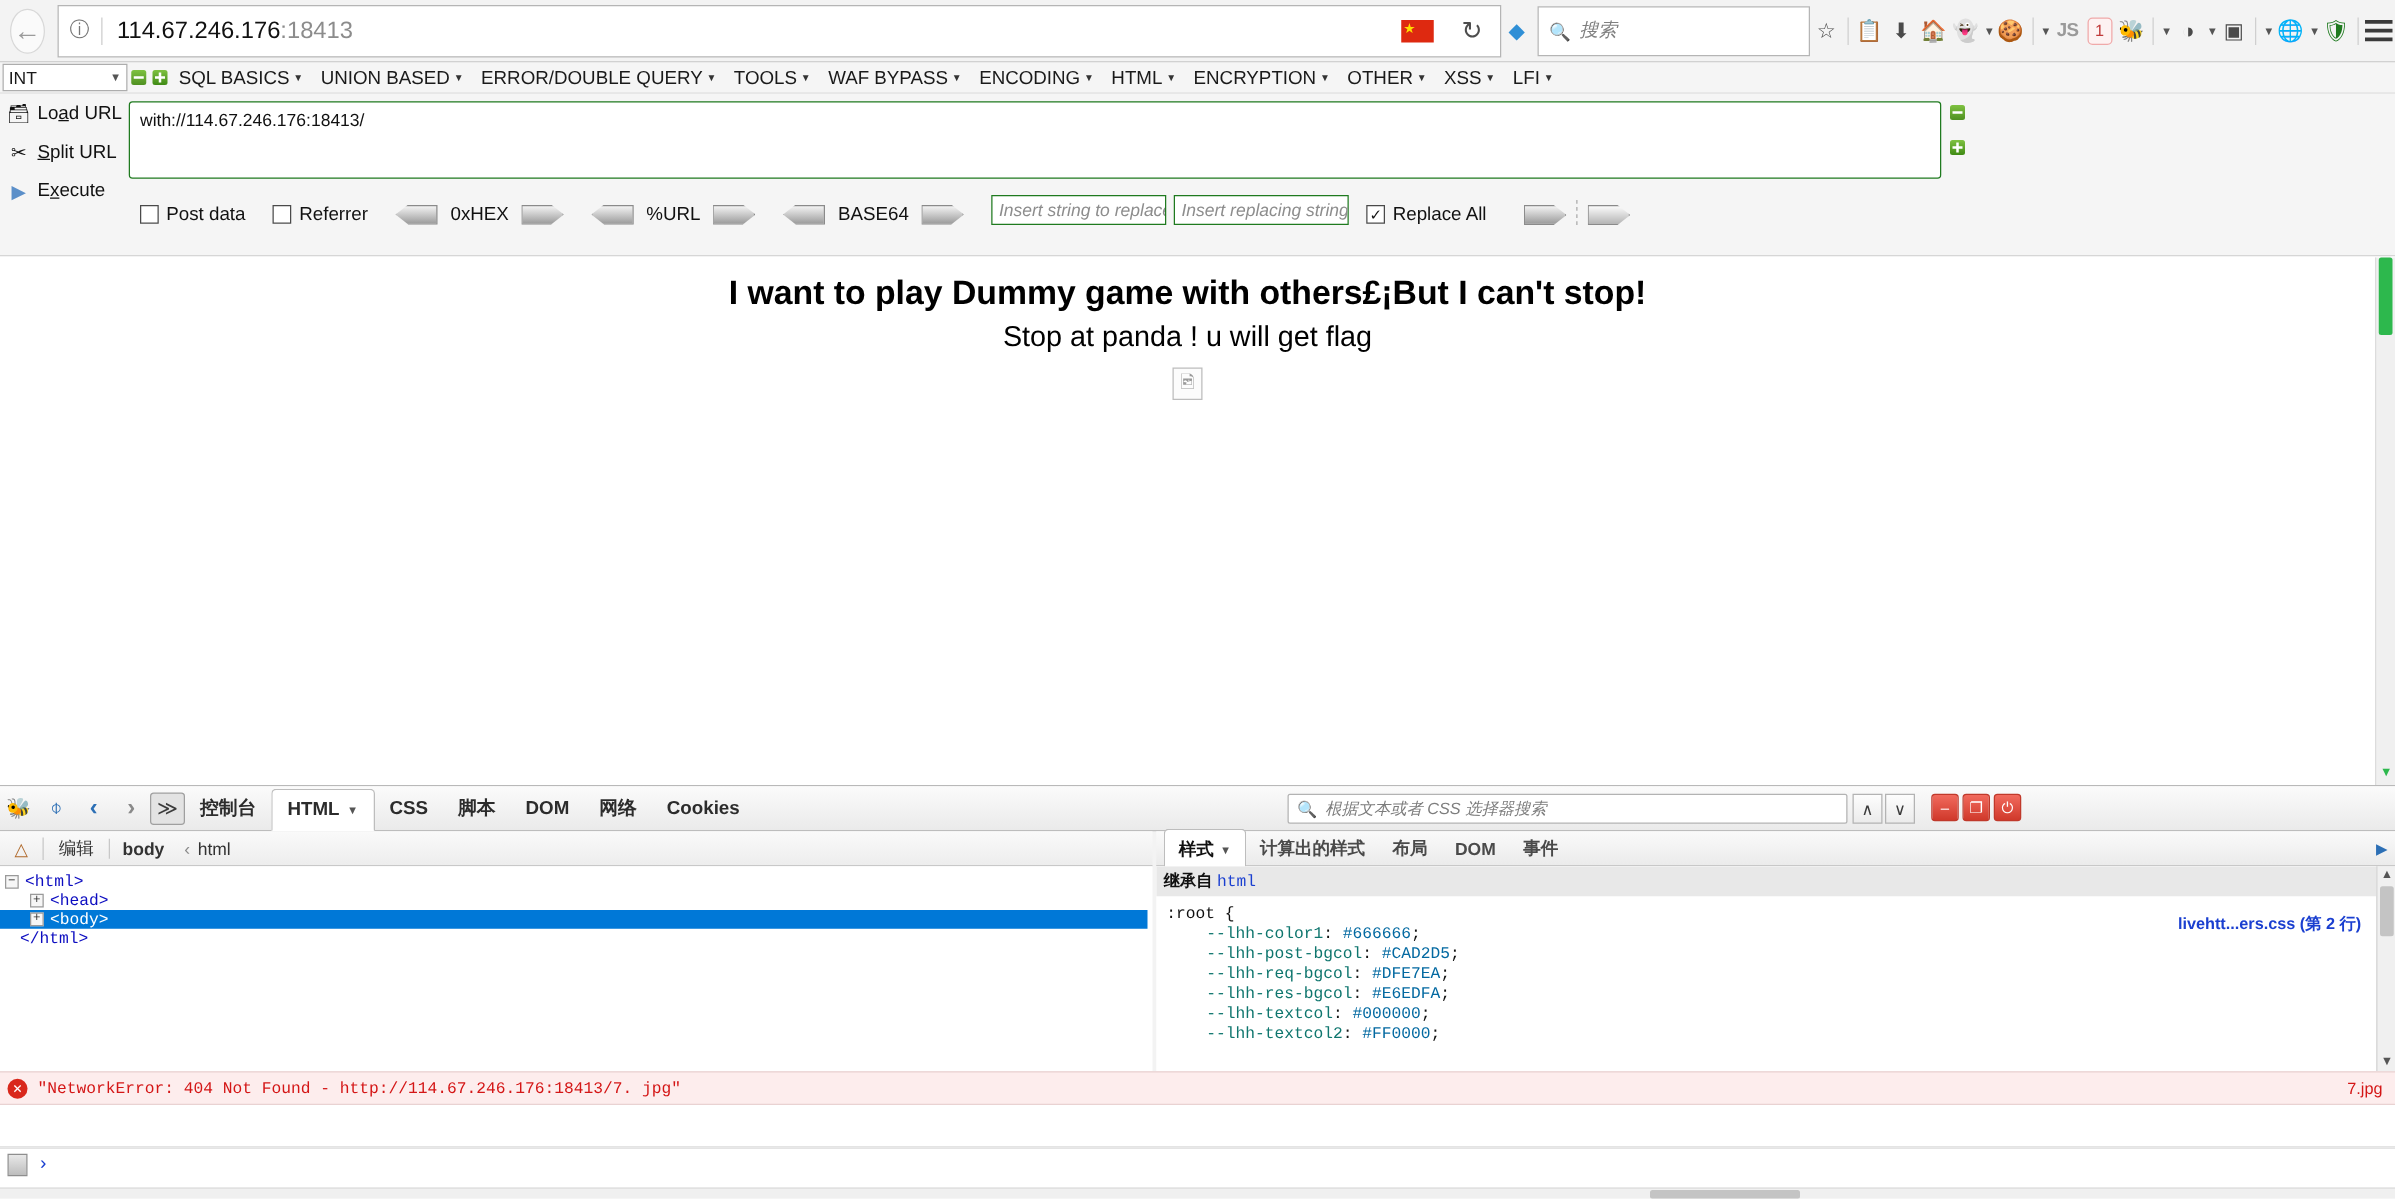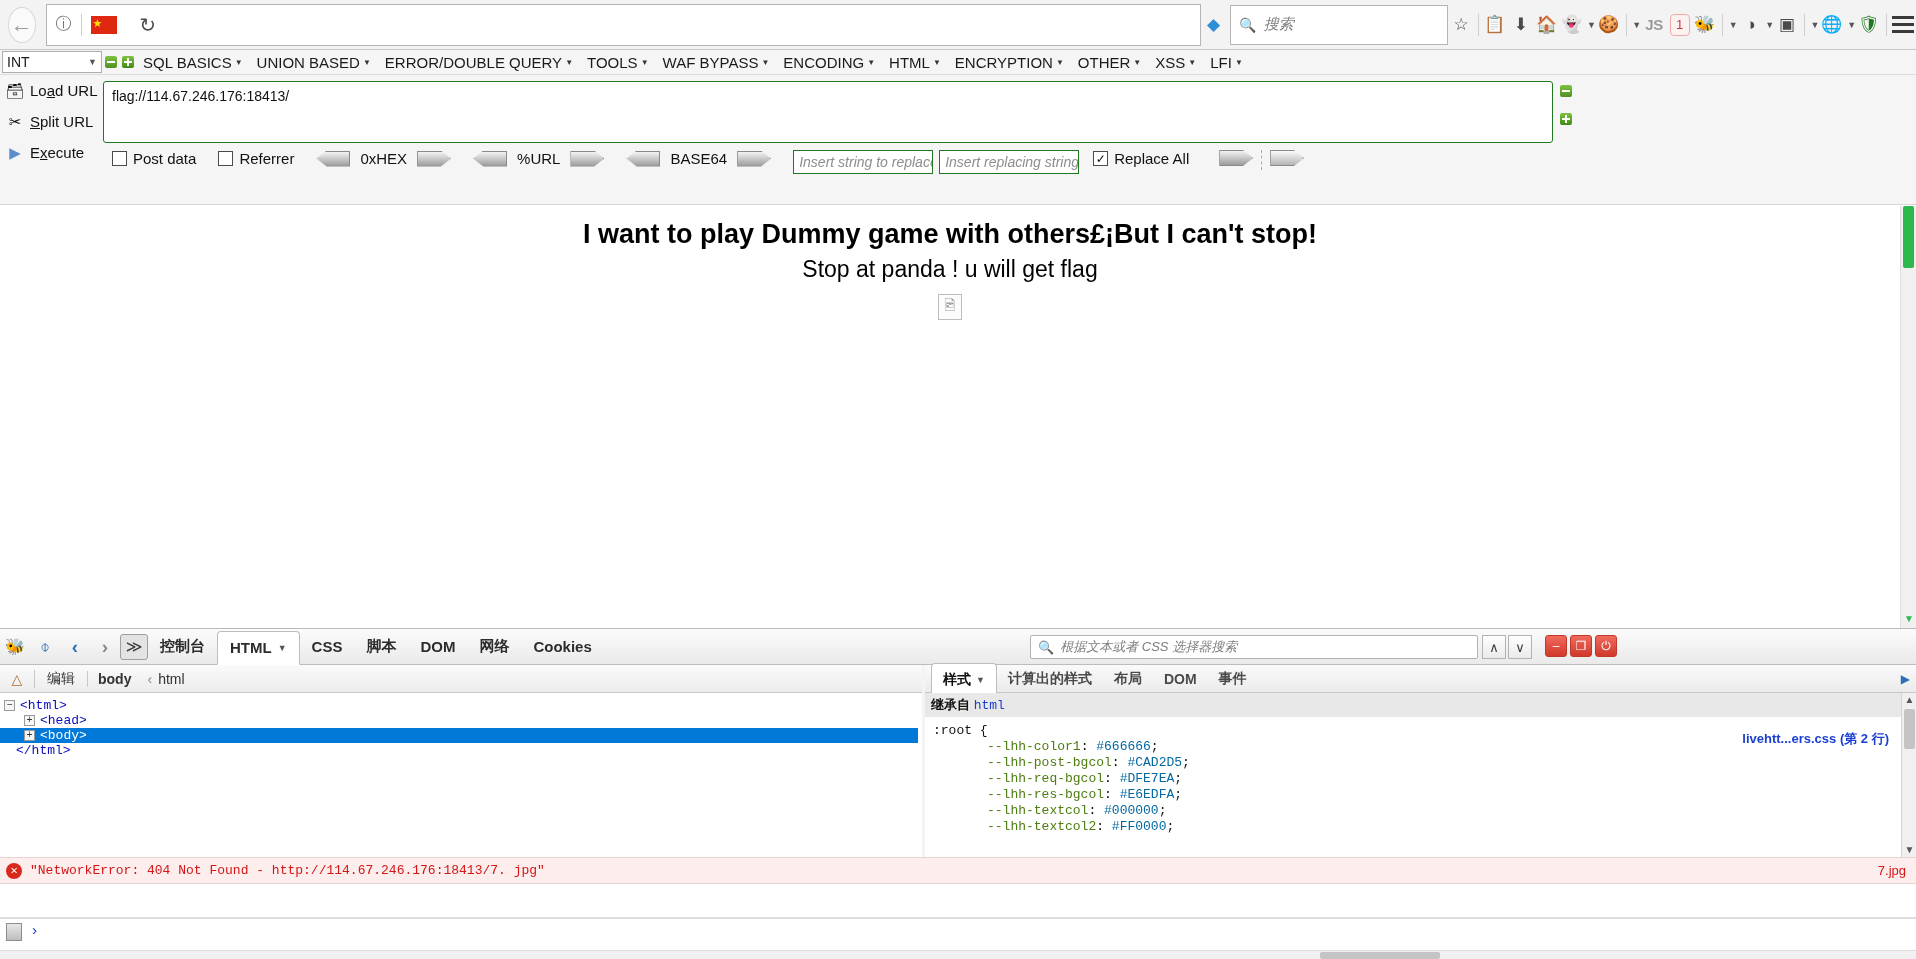--- a/index.html
+++ b/index.html
@@ -133,21 +133,21 @@
     position: absolute; left: 103px; top: 6px; width: 1450px; height: 62px;
     border: 1px solid #1f7a1f; background: #fff; border-radius: 3px;
     padding: 6px 8px; font-size: 14px; color: #111;
     font-family: "Liberation Sans", sans-serif;
   }
   .hb-right-icons {
     position: absolute; left: 1560px; top: 8px; width: 30px;
   }
   .hb-options {
     position: absolute; left: 0; top: 75px; width: 1916px; height: 30px;
-    display: flex; align-items: flex-start; font-size: 15px; color: #111;
+    display: flex; align-items: flex-end; font-size: 15px; color: #111;
   }
   .chk {
     width: 15px; height: 15px; border: 1px solid #4a4a4a; background: #fff;
     display: inline-flex; align-items: center; justify-content: center;
     font-size: 12px; color: #111; margin-right: 6px;
   }
   .opt-group { display: flex; align-items: center; margin-right: 22px; }
   .arrow-l, .arrow-r {
     width: 34px; height: 16px; display: inline-block;
     background: linear-gradient(#f3f3f3, #9b9b9b);
@@ -273,21 +273,21 @@
     background: #fff; overflow: hidden;
     font-family: "Liberation Mono", monospace; font-size: 13px;
   }
   .inh-head {
     background: #e8e8e8; padding: 3px 6px; font-size: 13px; color: #111;
     font-weight: bold; font-family: "Liberation Sans", sans-serif;
   }
   .inh-head span.lnk { color: #1a3fd0; font-weight: normal; font-family: "Liberation Mono", monospace; }
   .css-line { padding-left: 8px; line-height: 16px; color: #111; white-space: pre; }
   .css-line.ind { padding-left: 40px; }
-  .css-prop { color: #4d7c0f; margin-left: 22px; }
+  .css-prop { color: #0f766e; }
   .css-val { color: #0369a1; }
   .src-link {
     position: absolute; right: 12px; top: 37px; font-size: 13px;
     color: #1a3fd0; font-weight: bold; font-family: "Liberation Sans", sans-serif;
   }
   .vscroll {
     position: absolute; right: 0; width: 15px; background: #f0f0f0;
     border-left: 1px solid #d4d4d4;
   }
   .vscroll .vthumb { position: absolute; left: 2px; width: 11px; background: #c4c4c4; border-radius: 2px;}
@@ -333,20 +333,21 @@
 </style>
 </head>
 <body>
 
 <div id="browser-chrome">
   <div class="nav-back">←</div>
 
   <div class="urlbar">
     <div class="identity">ⓘ</div>
     <div class="sep"></div>
+    <div class="url-text"><span>114.67.246.176</span><span class="port">:18413</span></div>
     <div class="flagbtn">
         <span class="cn-flag"></span>
       </div>
     <div class="reloadbtn">↻</div>
   </div>
 
   <div class="toolbtn blue">◆</div>
 
   <div class="searchbar">
     <span class="mag">🔍</span>
@@ -458,21 +459,21 @@
     <div class="hb-action">
       <span class="ic">✂</span>
       <span><u>S</u>plit URL</span>
     </div>
     <div class="hb-action">
       <span class="ic" style="color:#5b8fc9">▶</span>
       <span>E<u>x</u>ecute</span>
     </div>
   </div>
 
-  <div class="hb-textarea">flag://114.67.246.176:18413/</div>
+  <div class="hb-textarea">with://114.67.246.176:18413/</div>
 
   <div class="hb-right-icons">
     <div style="margin-bottom:10px"><span class="sq-minus"></span></div>
     <div><span class="sq-plus"></span></div>
   </div>
 
   <div class="hb-options">
     <div style="width:112px"></div>
 
     <div class="opt-group">

